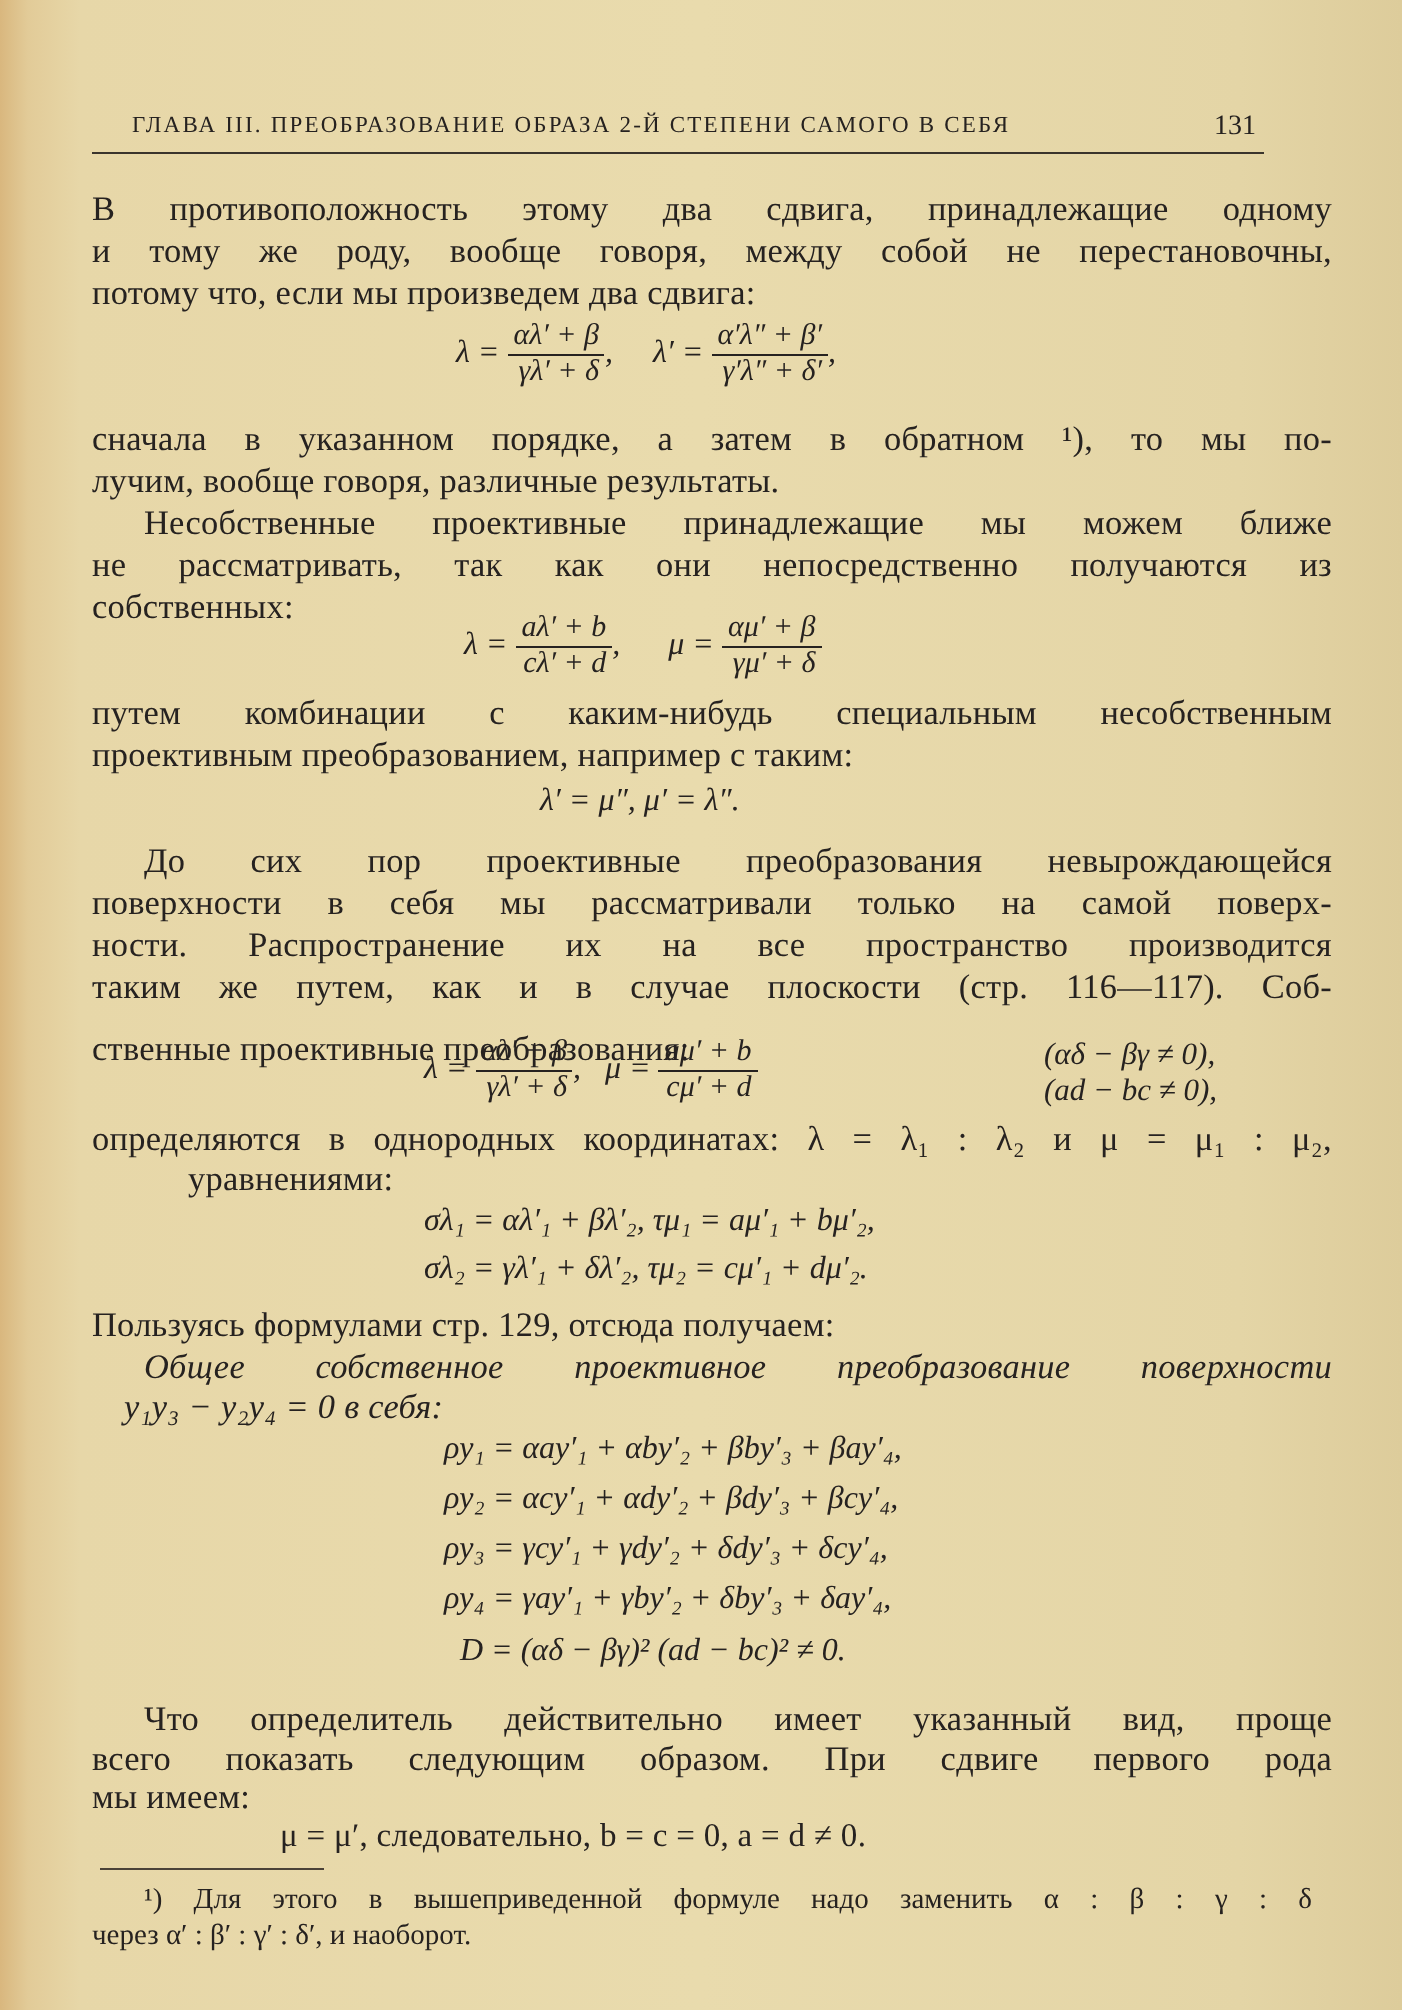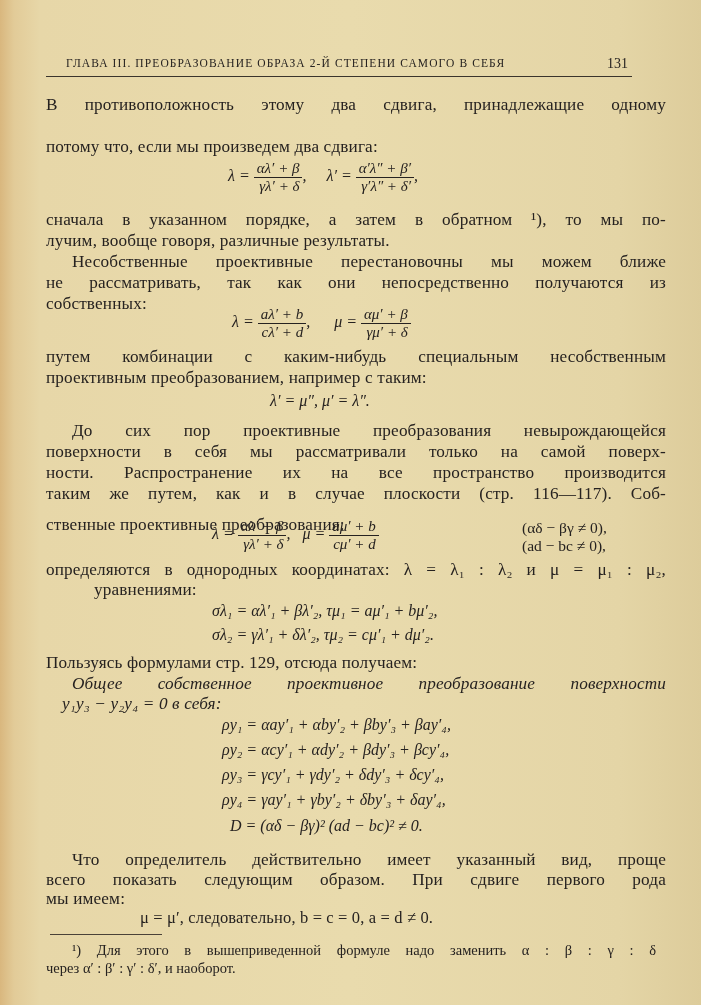--- a/index.html
+++ b/index.html
@@ -28,55 +28,56 @@
     letter-spacing: 0.15px;
   }
   .just { text-align: justify; text-align-last: justify; }
   .indent { left: 72px; width: 594px; }
   .italic { font-style: italic; }
   .math { position: absolute; white-space: nowrap; font-size: 16px; font-style: italic; }
   .frac { display: inline-block; vertical-align: middle; text-align: right; font-size: 15px; }
   .frac .num { display: block; border-bottom: 1px solid #262220; padding: 0 3px; line-height: 17px; }
   .frac .den { display: block; line-height: 17px; padding: 0 3px; }
   .eqrow { position: absolute; white-space: nowrap; font-style: italic; font-size: 16px; }
-  .cond { position: absolute; white-space: nowrap; font-size: 15.5px; }
+  .cond { position: absolute; white-space: nowrap; font-size: 15.5px; font-style: italic; }
   .fn-rule { position: absolute; left: 50px; top: 934px; width: 112px; border-top: 1px solid #4a4238; }
   .footnote { position: absolute; left: 46px; width: 610px; font-size: 14.5px; line-height: 17px; white-space: nowrap; }
 </style>
 </head>
 <body>
 
 <div class="page">
 
   <div class="header">
     <span class="header-title">ГЛАВА III. ПРЕОБРАЗОВАНИЕ ОБРАЗА 2-Й СТЕПЕНИ САМОГО В СЕБЯ</span>
     <span class="header-page">131</span>
   </div>
 
   <div class="line just" style="top:95px;">В противоположность этому два сдвига, принадлежащие одному</div>
+  <div class="line just" style="top:116px;">и тому же роду, вообще говоря, между собой не перестановочны,</div>
   <div class="line" style="top:137px;">потому что, если мы произведем два сдвига:</div>
 
   <div class="math" style="left:228px; top:160px;">
     <span>λ =</span>
     <span class="frac">
       <span class="num">αλ′ + β</span>
       <span class="den">γλ′ + δ</span>
     </span>,
     &nbsp;&nbsp;&nbsp;
     <span>λ′ =</span>
     <span class="frac">
       <span class="num">α′λ″ + β′</span>
       <span class="den">γ′λ″ + δ′</span>
     </span>,
   </div>
 
   <div class="line just" style="top:210px;">сначала в указанном порядке, а затем в обратном ¹), то мы по-</div>
   <div class="line" style="top:231px;">лучим, вообще говоря, различные результаты.</div>
 
-  <div class="line just indent" style="top:252px;">Несобственные проективные перестановочны мы можем ближе</div>
+  <div class="line just indent" style="top:252px;">Несобственные проективные принадлежащие мы можем ближе</div>
   <div class="line just" style="top:273px;">не рассматривать, так как они непосредственно получаются из</div>
   <div class="line" style="top:294px;">собственных:</div>
 
   <div class="math" style="left:232px; top:306px;">
     <span>λ =</span>
     <span class="frac">
       <span class="num">aλ′ + b</span>
       <span class="den">cλ′ + d</span>
     </span>,
     &nbsp;&nbsp;&nbsp;&nbsp;

